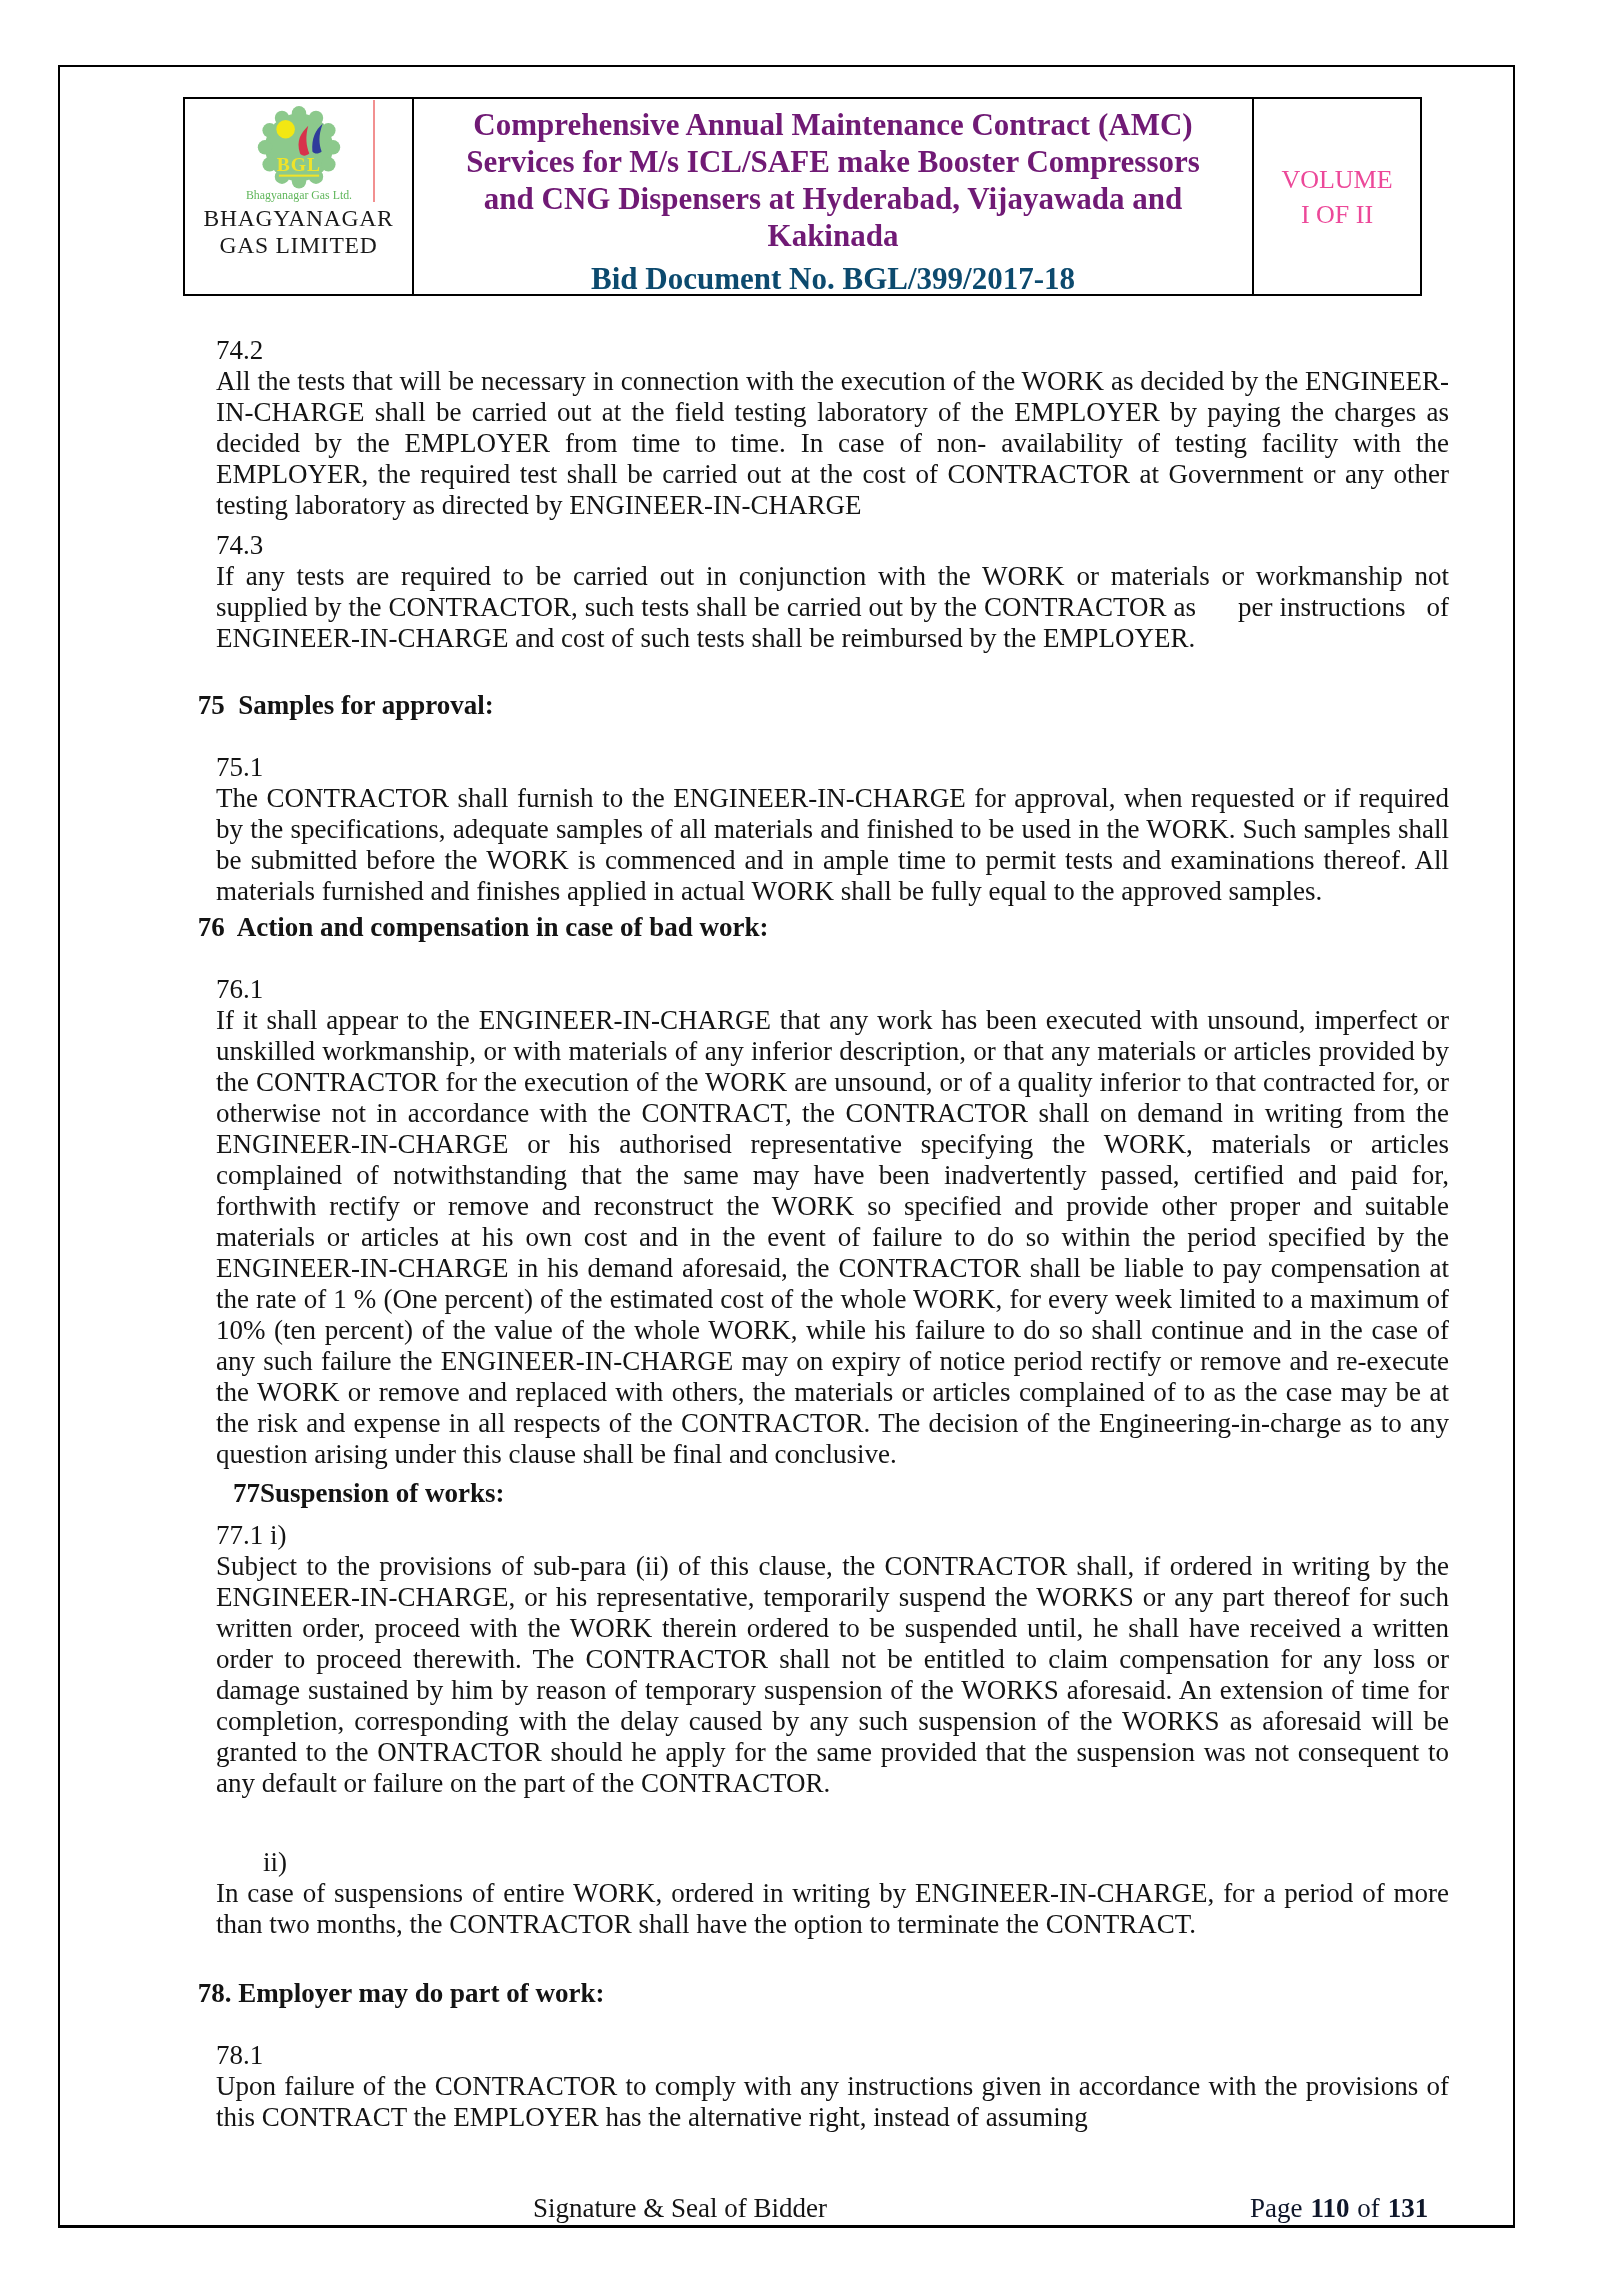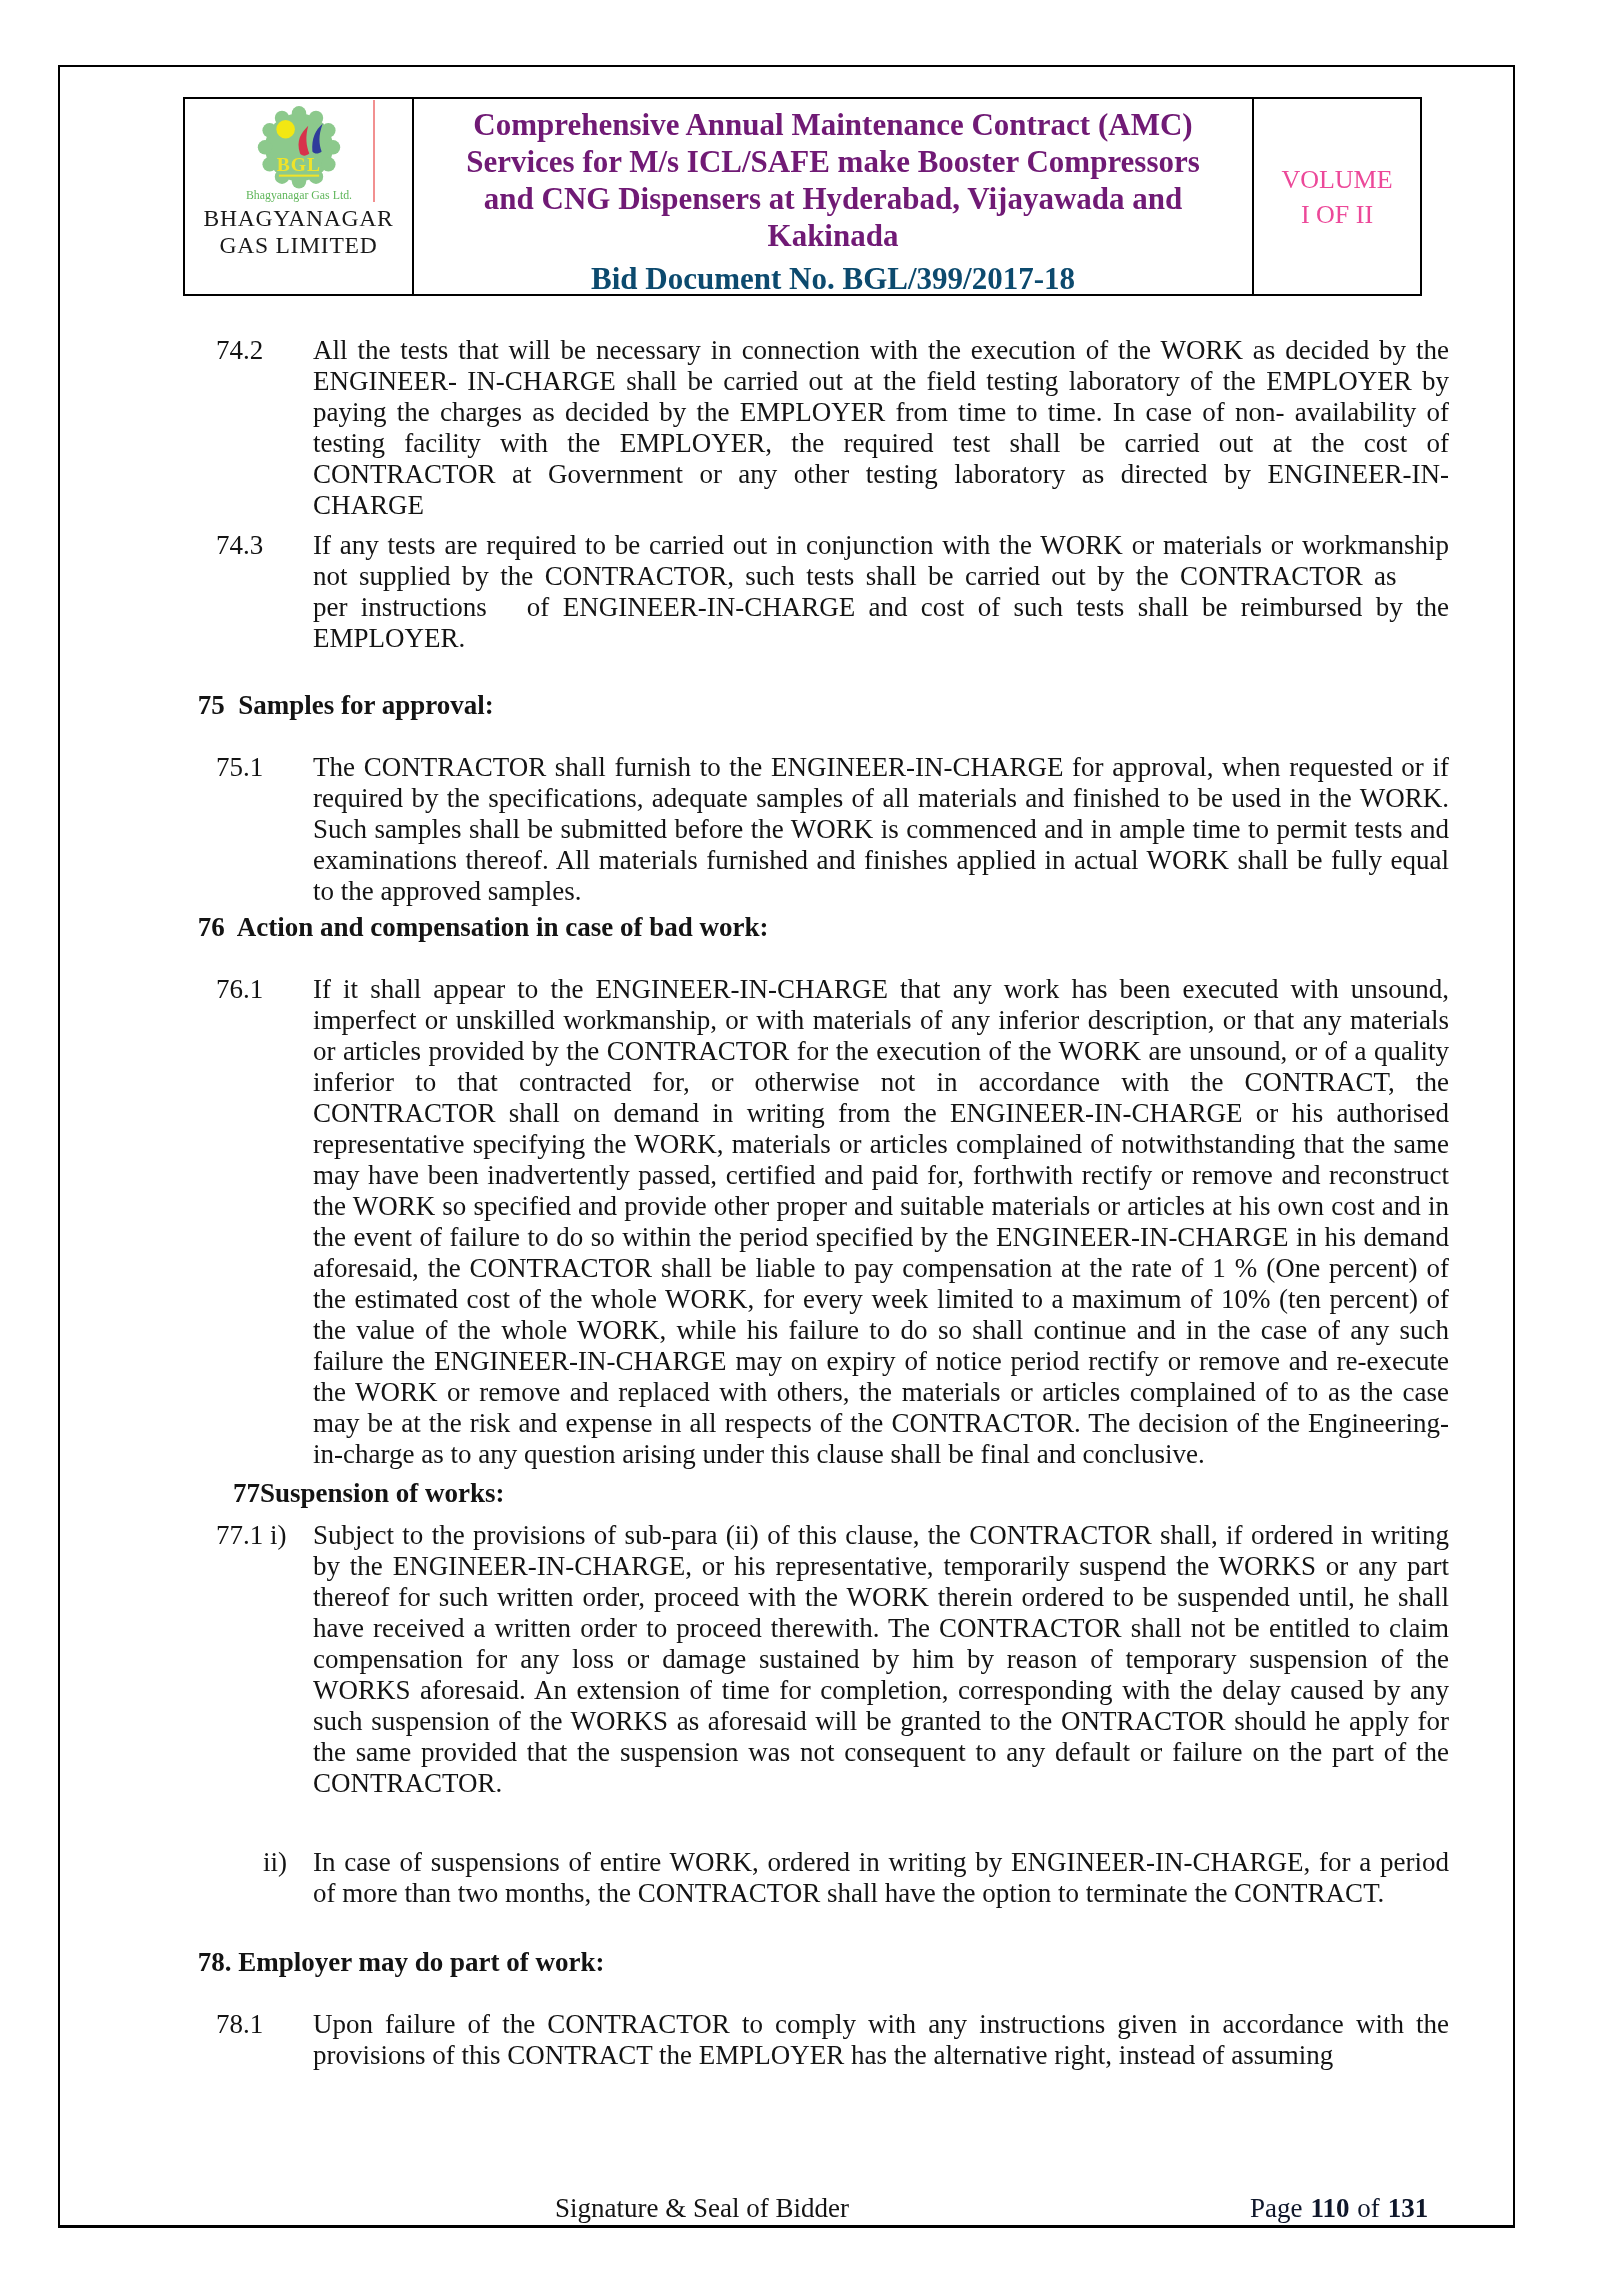--- a/index.html
+++ b/index.html
@@ -35,40 +35,40 @@
   .bid-line{font-weight:bold;font-size:31px;line-height:37px;margin-top:6.5px;color:#0c4a6e;}
   .volume-cell{
     width:166px;flex:none;display:flex;flex-direction:column;justify-content:center;
     align-items:center;font-size:26px;line-height:35px;color:#ec4899;
   }
   
   .content{
     position:absolute;left:216px;top:335px;width:1233px;
     font-size:27px;line-height:31px;
   }
-  .item{display:flex;align-items:flex-start;}
+  .item{display:flex;align-items:flex-start;flex-direction:column;}
   .item .num{width:97px;flex:none;}
   .item .body-text{flex:1;text-align:justify;}
   .indent-ii .num{padding-left:47px;box-sizing:border-box;width:97px;}
   .heading{
     font-weight:bold;margin-left:-18.3px;white-space:pre-wrap;font-size:27px;line-height:33px;
   }
   .mt-743{margin-top:9.2px;}
   .mt-h75{margin-top:35px;}
   .mt-751{margin-top:30px;}
   .mt-h76{margin-top:3.9px;}
   .mt-761{margin-top:30px;}
   .mt-h77{margin-top:6.5px;margin-left:17px;}
   .mt-771{margin-top:10.5px;}
   .mt-ii{margin-top:48px;}
   .mt-h78{margin-top:37px;}
   .mt-781{margin-top:30px;}
   
   .footer-sig{
-    position:absolute;left:555px;top:2193px;font-size:27px;color:#141414;
+    position:absolute;left:533px;top:2193px;font-size:27px;color:#141414;
   }
   .footer-page{
     position:absolute;left:1250px;top:2193px;font-size:27px;color:#0f172a;white-space:nowrap;
   }
   .footer-page .sp{margin-right:7.9px;}
   .footer-page b{font-weight:bold;}
 </style>
 </head>
 <body>
 

